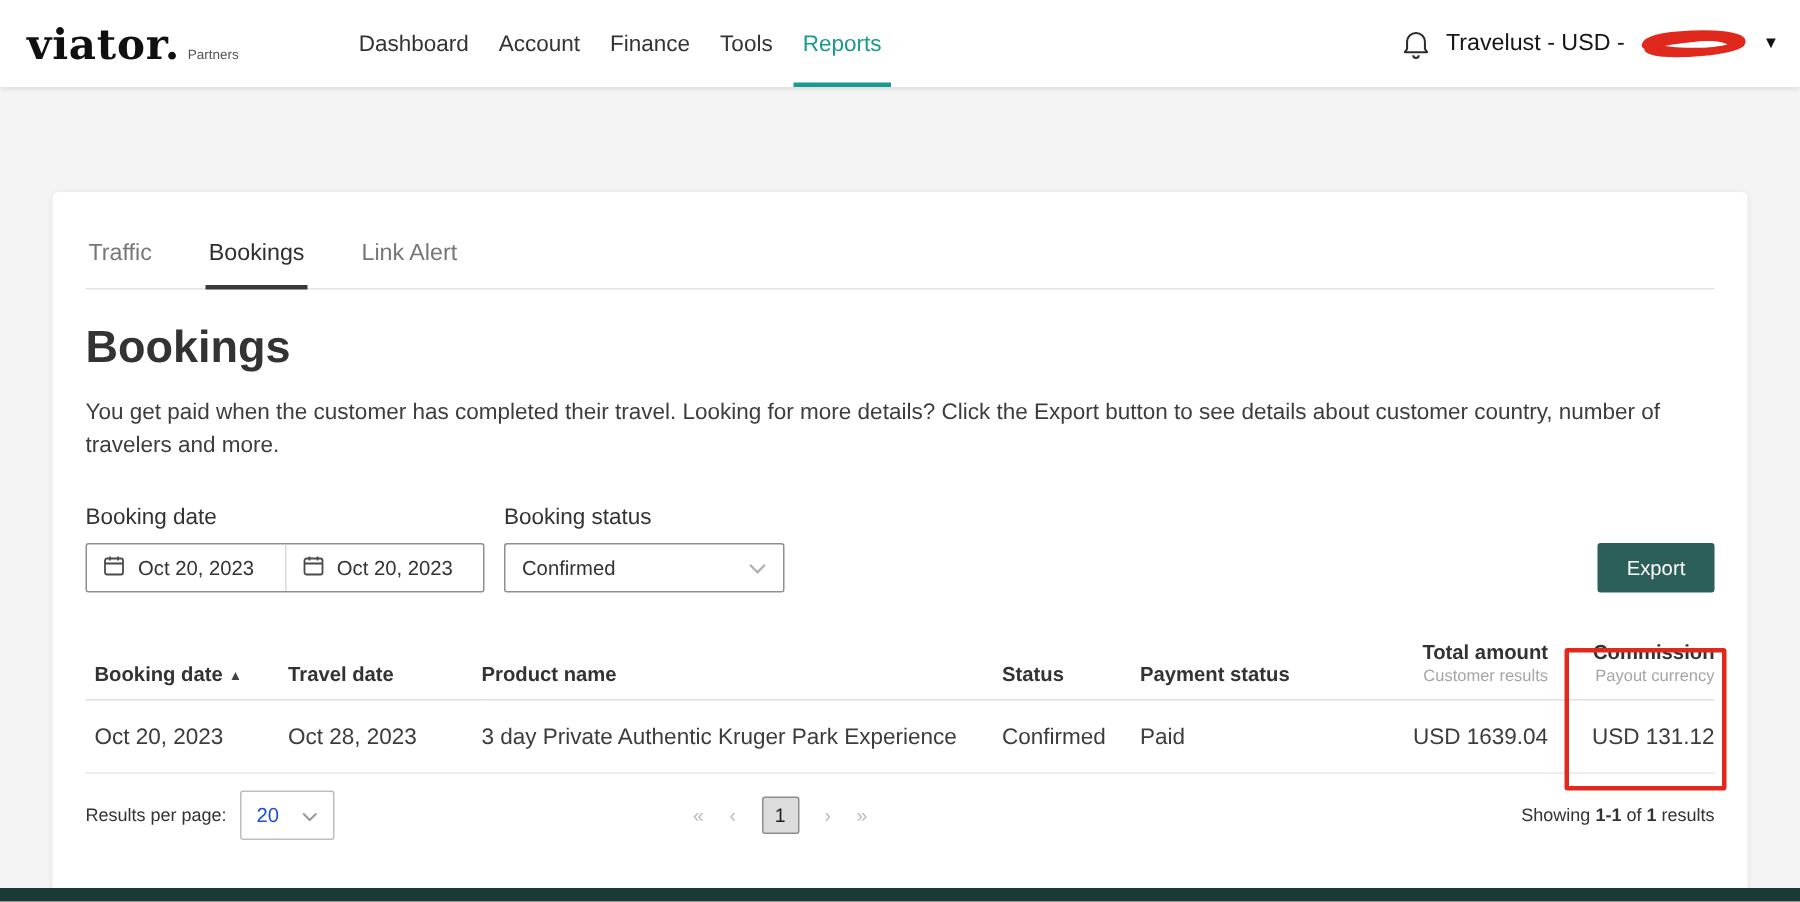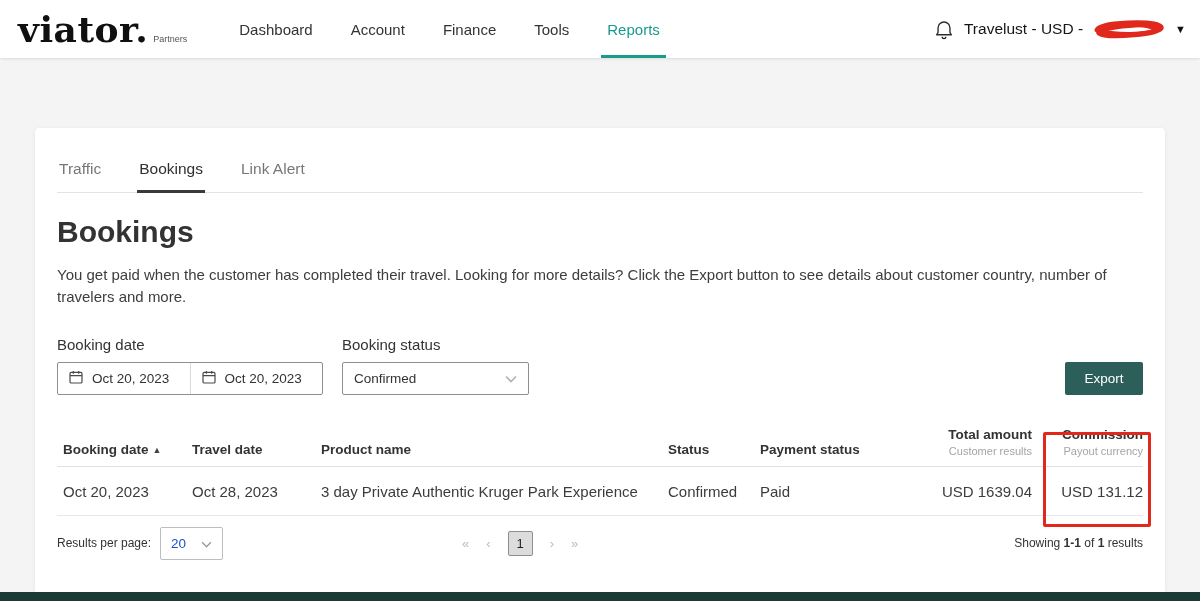--- a/index.html
+++ b/index.html
@@ -8,23 +8,23 @@
     width:1200px; height:601px; position:relative; overflow:hidden;
     background:#f4f4f4; font-family:"Liberation Sans", sans-serif; color:#333;
   }
 
   
   .topbar {
     position:absolute; top:0; left:0; right:0; height:58px; background:#fff;
     display:flex; align-items:center; box-shadow:0 1px 3px rgba(0,0,0,.10); z-index:5;
   }
   .logo { margin-left:18px; display:flex; align-items:baseline; cursor:pointer; }
-  .logo-main { font-family:"DejaVu Serif", serif; font-weight:700; font-size:36px; color:#101010; letter-spacing:.5px; }
+  .logo-main { font-family:"DejaVu Serif", serif; font-weight:700; font-size:28px; color:#101010; letter-spacing:.5px; }
   .logo-sub { font-size:9px; color:#555; margin-left:5px; }
-  .nav { display:flex; gap:38px; margin-left:52px; height:100%; align-items:stretch; }
+  .nav { display:flex; gap:20px; margin-left:80px; height:100%; align-items:stretch; }
   .nav-item {
     font-size:15px; color:#333; display:flex; align-items:center; position:relative; cursor:pointer;
   }
   .nav-item.active { color:#189a8e; }
   .nav-item.active::after {
     content:""; position:absolute; left:-6px; right:-6px; bottom:0; height:3px; background:#189a8e;
   }
   .account-area { margin-left:auto; margin-right:14px; display:flex; align-items:center; gap:9px; }
   .bell { display:flex; align-items:center; cursor:pointer; }
   .account-label { font-size:15.5px; color:#161616; white-space:nowrap; }
@@ -48,21 +48,21 @@
   
   .filters-row { margin-top:28px; display:flex; align-items:flex-end; }
   .filter-group { display:flex; flex-direction:column; }
   .filter-label { font-size:15px; color:#333; margin-bottom:9px; }
   .date-range {
     display:flex; width:266px; height:33px; background:#fff;
     border:1px solid #8f8f8f; border-radius:2px;
   }
   .date-field { flex:1; display:flex; align-items:center; gap:8px; padding:0 10px; font-size:13.5px; color:#333; cursor:pointer; }
   .date-field + .date-field { border-left:1px solid #d9d9d9; }
-  .status-group { margin-left:19px; }
+  .status-group { margin-left:13px; }
   .status-select {
     width:187px; height:33px; border:1px solid #8f8f8f; border-radius:2px; background:#fff;
     display:flex; align-items:center; justify-content:space-between; padding:0 11px;
     font-size:13.5px; color:#333; cursor:pointer;
   }
   .export-btn {
     margin-left:auto; width:78px; height:33px; background:#2d5f5a; color:#fff;
     border:none; border-radius:2px; font-size:13.5px; font-family:"Liberation Sans", sans-serif; cursor:pointer;
   }
 

